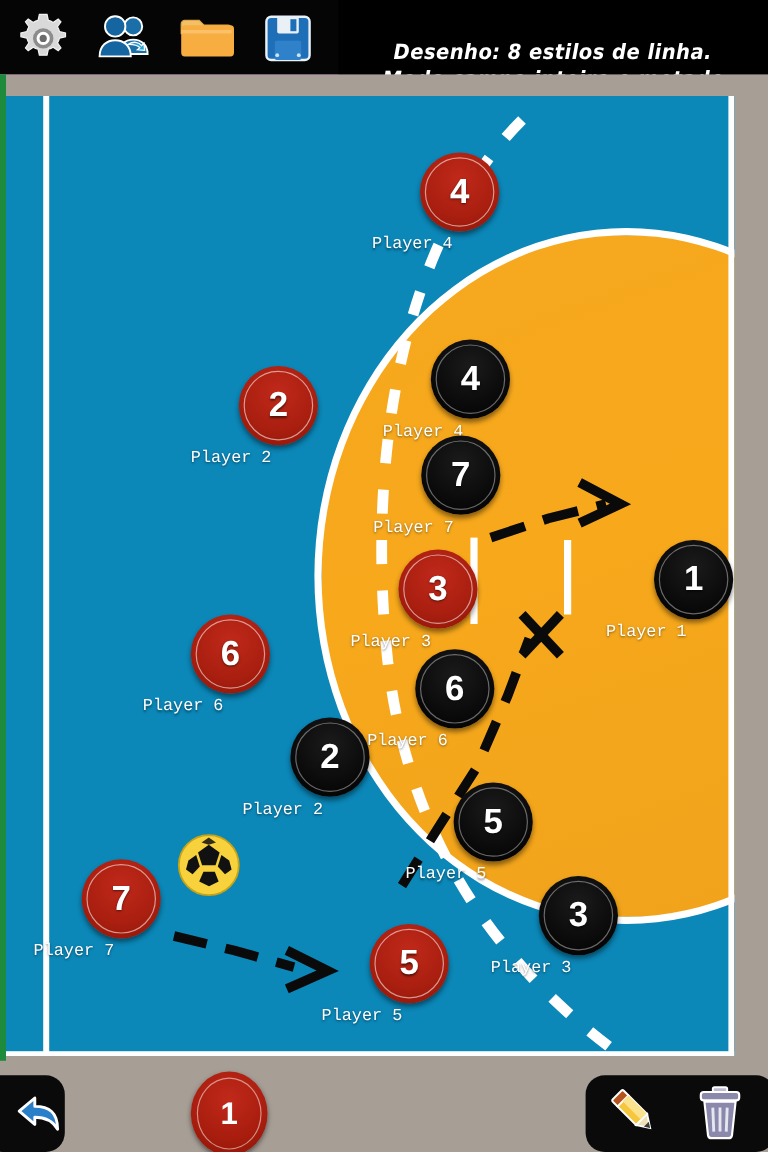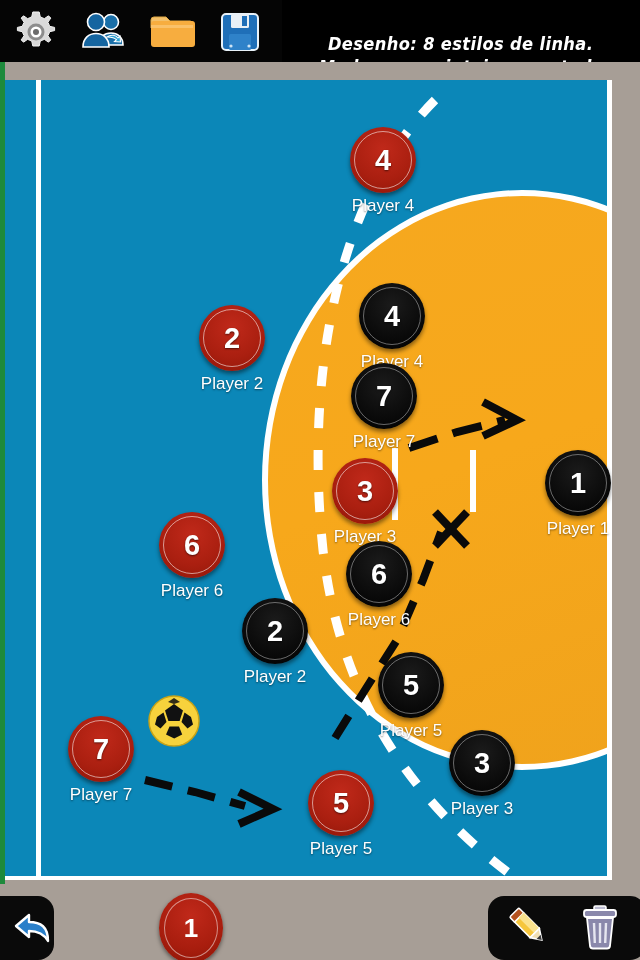--- a/index.html
+++ b/index.html
@@ -115,24 +115,24 @@
     position: relative;
     color: #fff;
     font-size: 29px; font-weight: bold;
     font-family: "Liberation Sans", sans-serif;
     text-shadow: 0 1px 2px rgba(0,0,0,0.55);
     line-height: 1;
   }
   .token-label {
     position: absolute;
     color: #fff;
-    font-size: 17px;
-    font-family: Liberation Sans, sans-serif;
+    font-size: 14px;
+    font-family: Liberation Mono, monospace;
     white-space: nowrap;
-    text-align: center;
+    text-align: left;
     text-shadow: 0 1px 2px rgba(0,0,0,0.5);
   }
 
   
   .ball { position: absolute; width: 54px; height: 54px; }
 
   
   .bottombar {
     position: absolute; left: 0; top: 884px; width: 640px; height: 76px;
     background: #a79e96;

